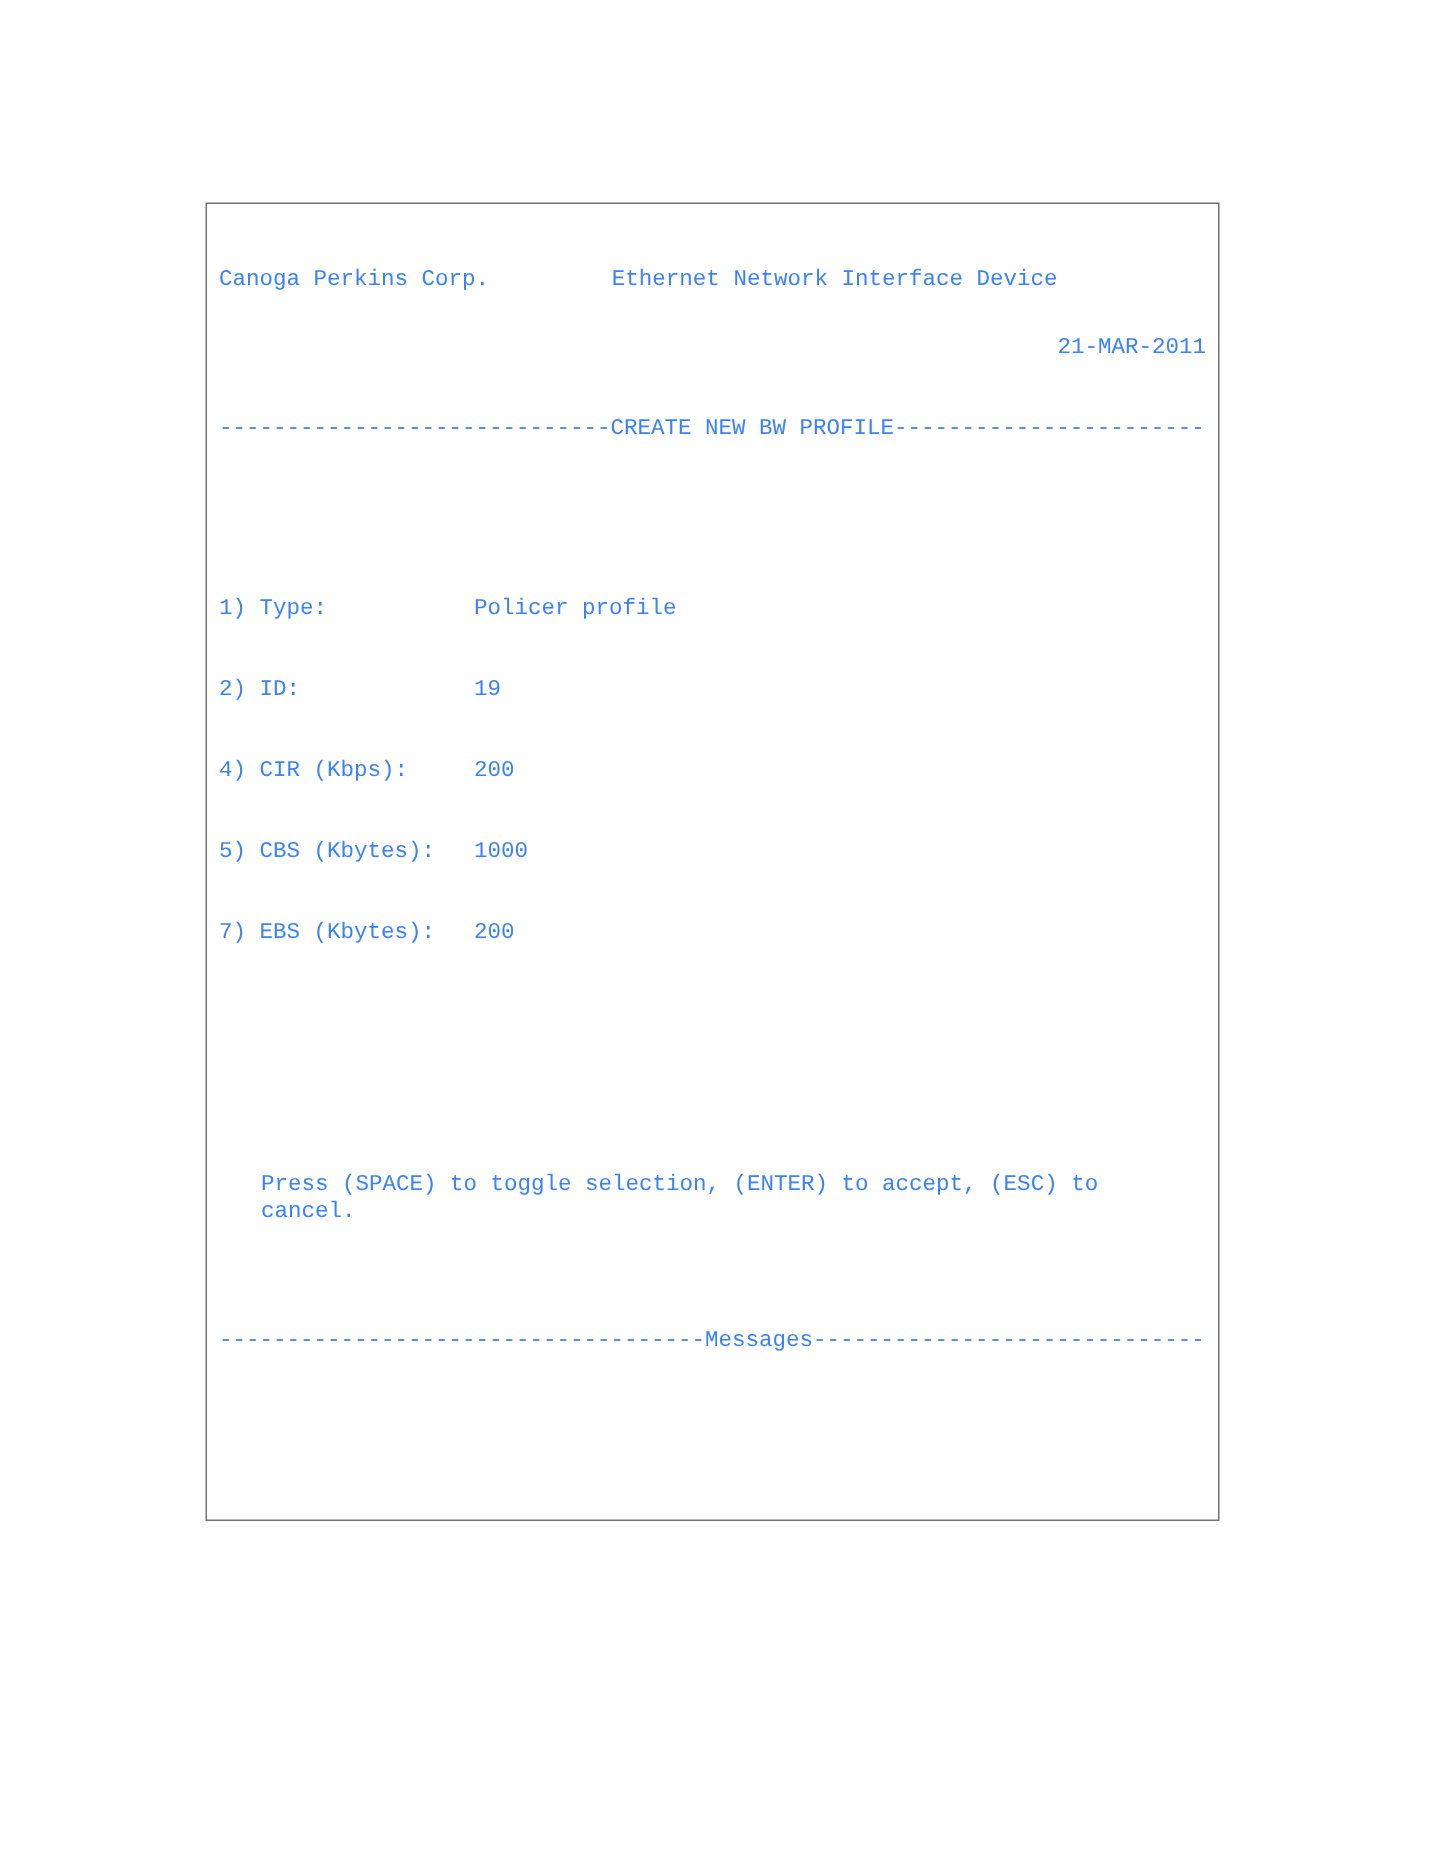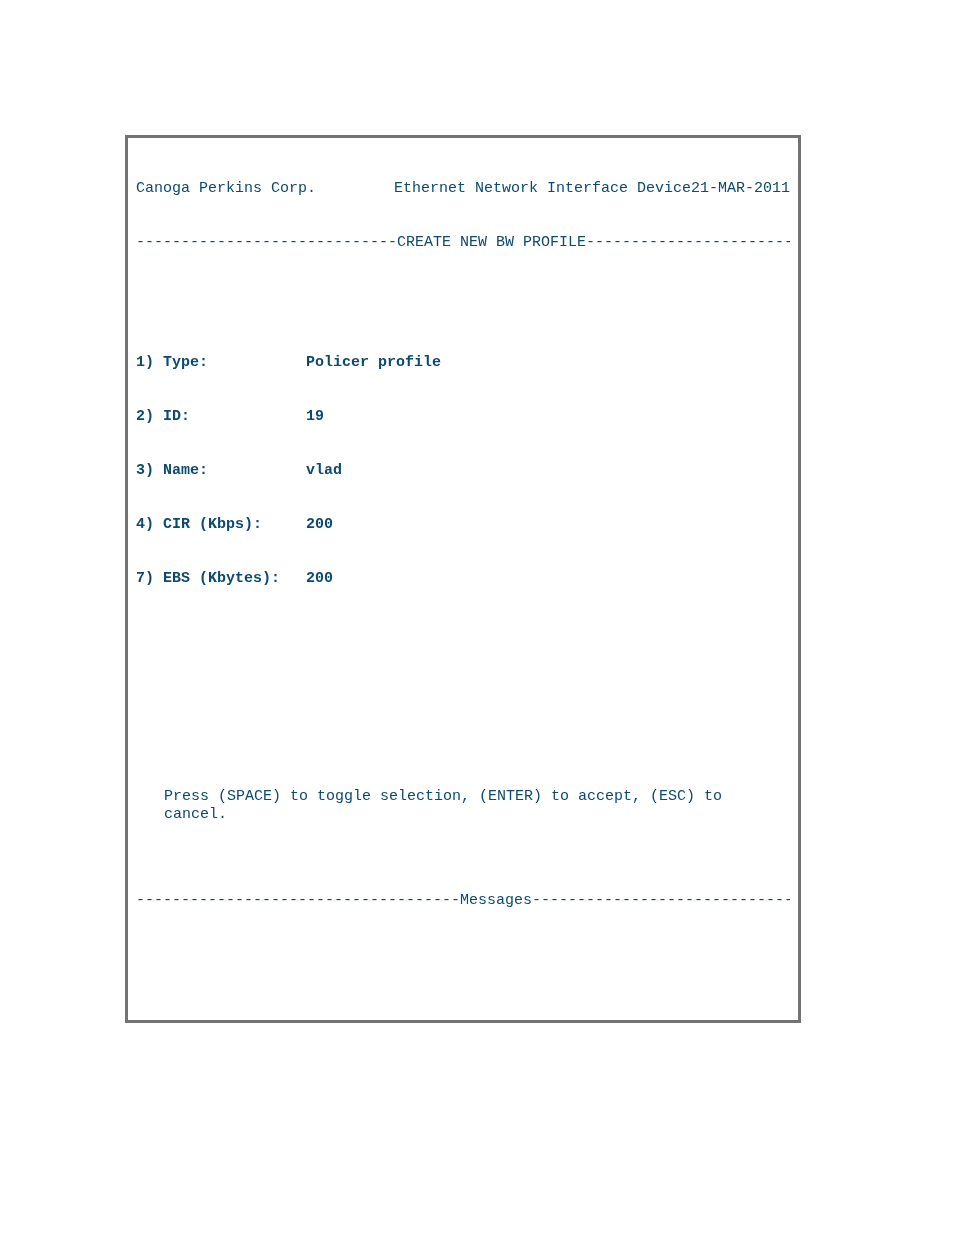--- a/index.html
+++ b/index.html
@@ -8,65 +8,65 @@
       background: #fff;
       width: 954px;
       height: 1235px;
       font-family: "Courier New", Courier, monospace;
       font-size: 15px;
       line-height: 1.2;
     }
     .terminal {
       position: absolute;
       top: 135px;
-      left: 125px;
+      left: 137px;
       width: 676px;
       box-sizing: border-box;
-      border: 3px solid #737373;
+      border: 1px solid #737373;
       background: #fff;
-      color: #0c4a6e;
+      color: #3b82f6;
       padding: 6px 8px 14px 8px;
       white-space: pre;
     }
     .header-row {
       display: flex;
       justify-content: space-between;
     }
     .header-left {
       flex: 0 0 auto;
     }
     .header-center {
       flex: 1 1 auto;
       text-align: right;
     }
     .header-right {
       flex: 0 0 auto;
       text-align: right;
+      margin-top: 45px;
     }
     .divider {
       display: block;
       text-align: center;
       letter-spacing: 0;
       overflow: hidden;
       white-space: nowrap;
     }
     .fields {
       margin-top: 12px;
     }
     .field-row {
       display: block;
       white-space: pre;
-      font-weight: bold;
     }
     .field-label {
       display: inline-block;
       width: 170px;
     }
     .instructions {
-      margin-top: 110px;
+      margin-top: 60px;
       text-align: left;
       padding-left: 28px;
       white-space: normal;
     }
     .messages-divider {
       margin-top: 14px;
     }
     .messages-space {
       height: 42px;
     }
@@ -78,22 +78,22 @@
   <div class="header-row">
     <span class="header-left">Canoga Perkins Corp.</span>
     <span class="header-center">Ethernet Network Interface Device</span>
     <span class="header-right">21-MAR-2011</span>
   </div>
   <span class="divider">-----------------------------CREATE NEW BW PROFILE------------------------------</span>
 
   <div class="fields">
     <div class="field-row"><span class="field-label"><span>1)</span> <span>Type:</span></span><span>Policer profile</span></div>
     <div class="field-row"><span class="field-label"><span>2)</span> <span>ID:</span></span><span>19</span></div>
-    <div class="field-row"><span class="field-label"><span>3)</span> <span>Name:</span></span><span>vlad</span></div>
     <div class="field-row"><span class="field-label"><span>4)</span> <span>CIR (Kbps):</span></span><span>200</span></div>
+    <div class="field-row"><span class="field-label"><span>5)</span> <span>CBS (Kbytes):</span></span><span>1000</span></div>
     <div class="field-row"><span class="field-label"><span>7)</span> <span>EBS (Kbytes):</span></span><span>200</span></div>
   </div>
 
   <div class="instructions">Press (SPACE) to toggle selection, (ENTER) to accept, (ESC) to cancel.</div>
 
   <span class="divider messages-divider">------------------------------------Messages------------------------------------</span>
   <div class="messages-space"></div>
 </div>
 
 </body></html>

